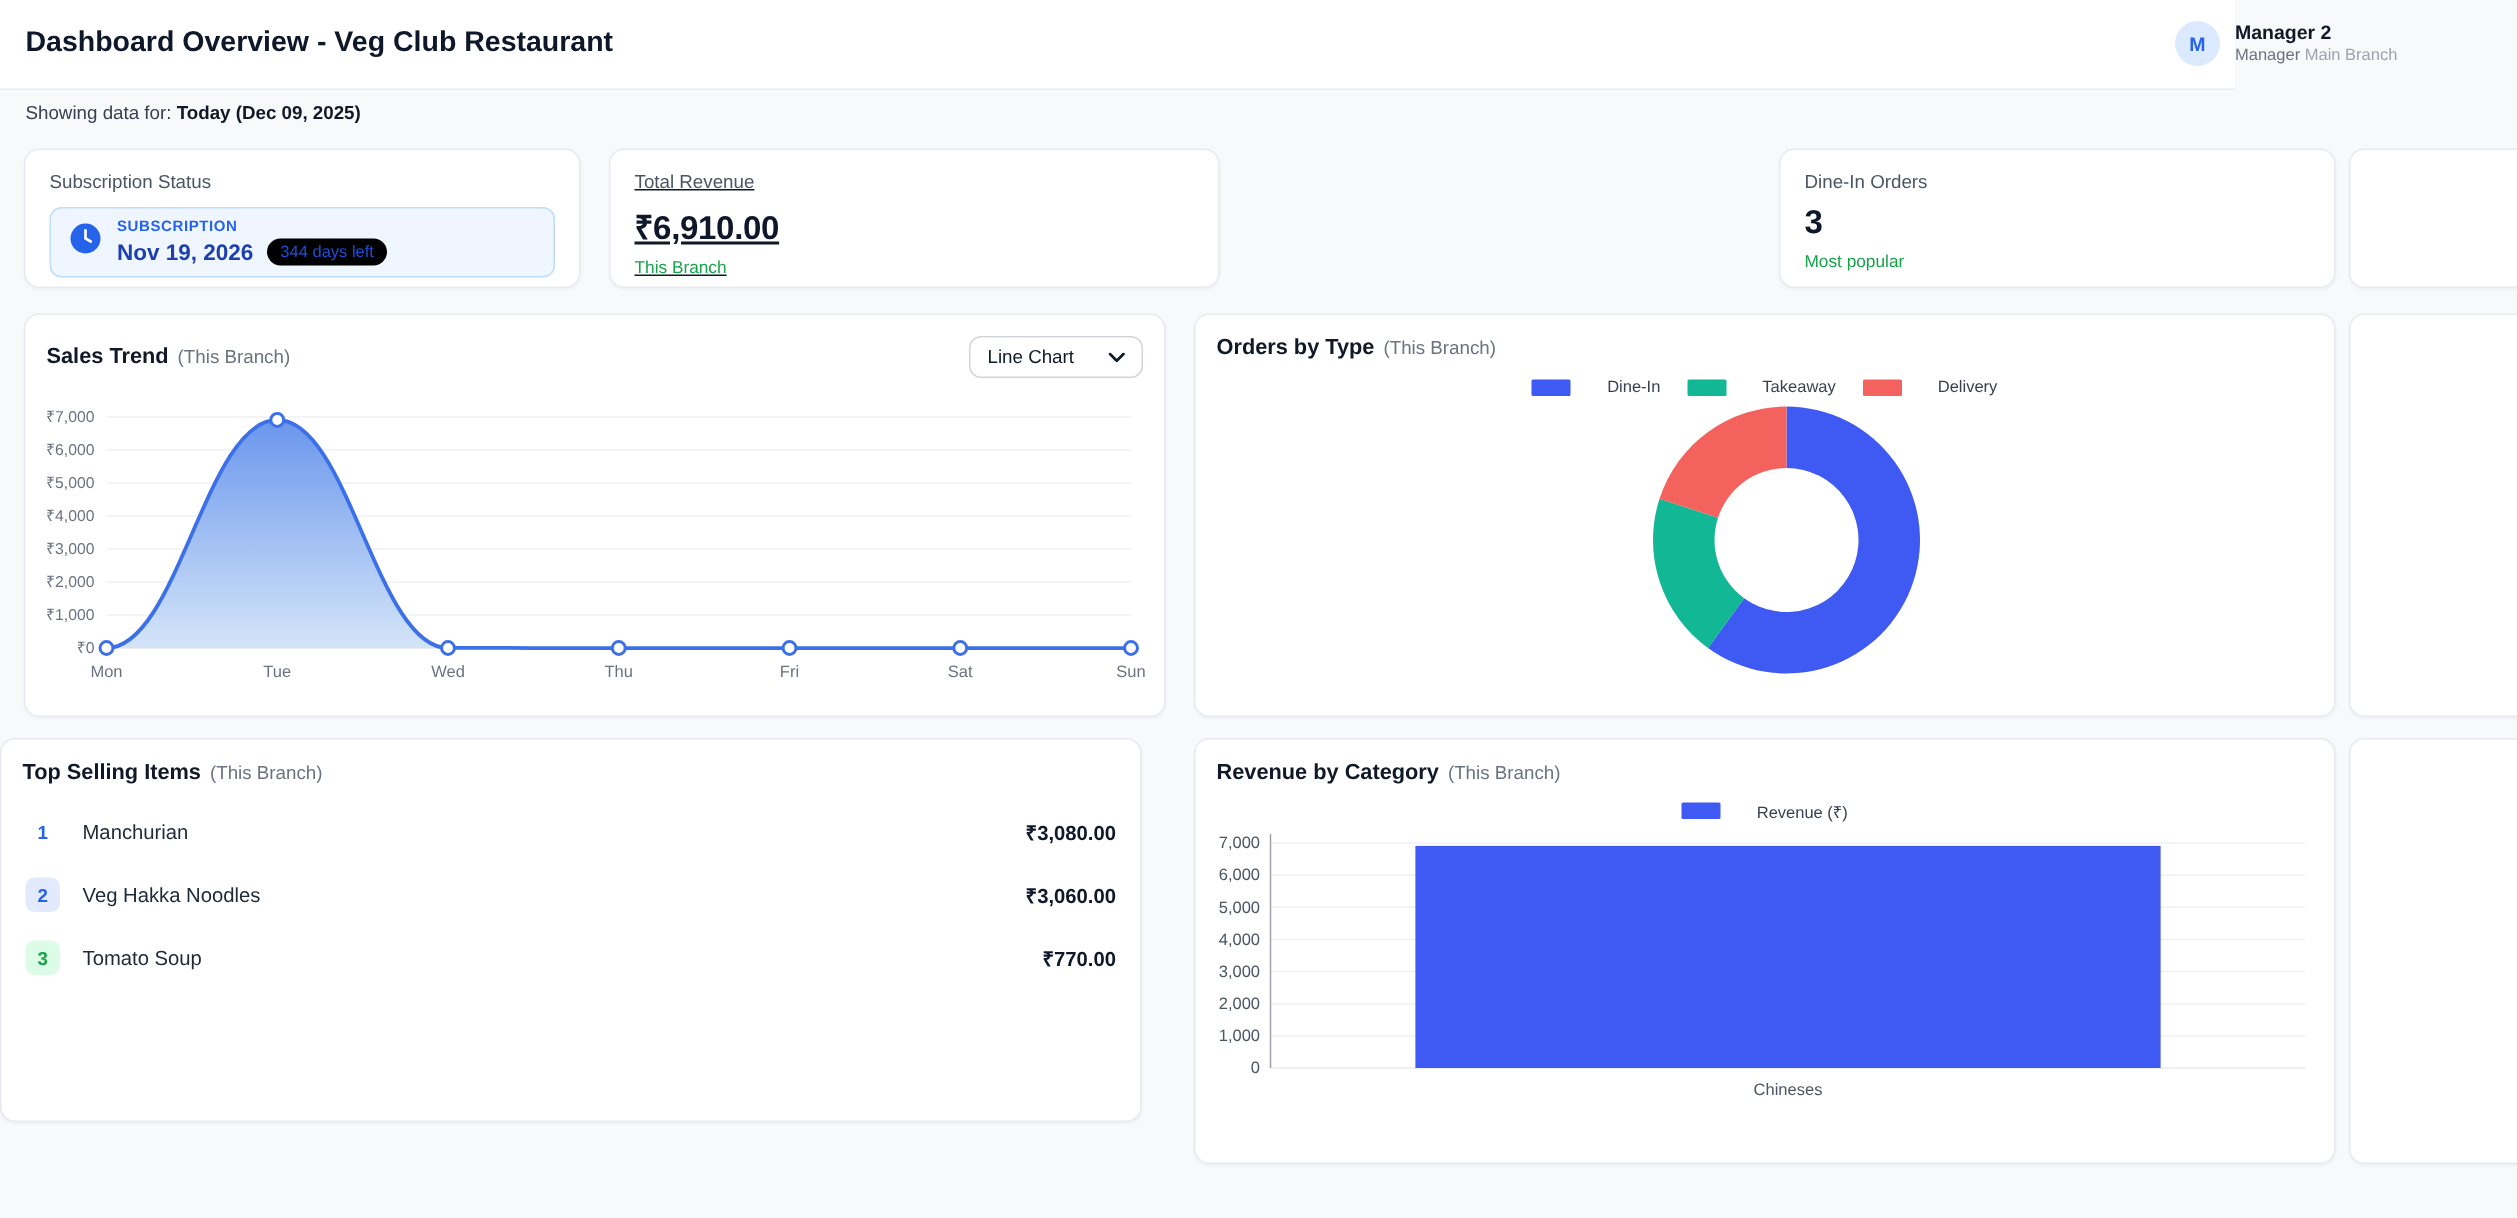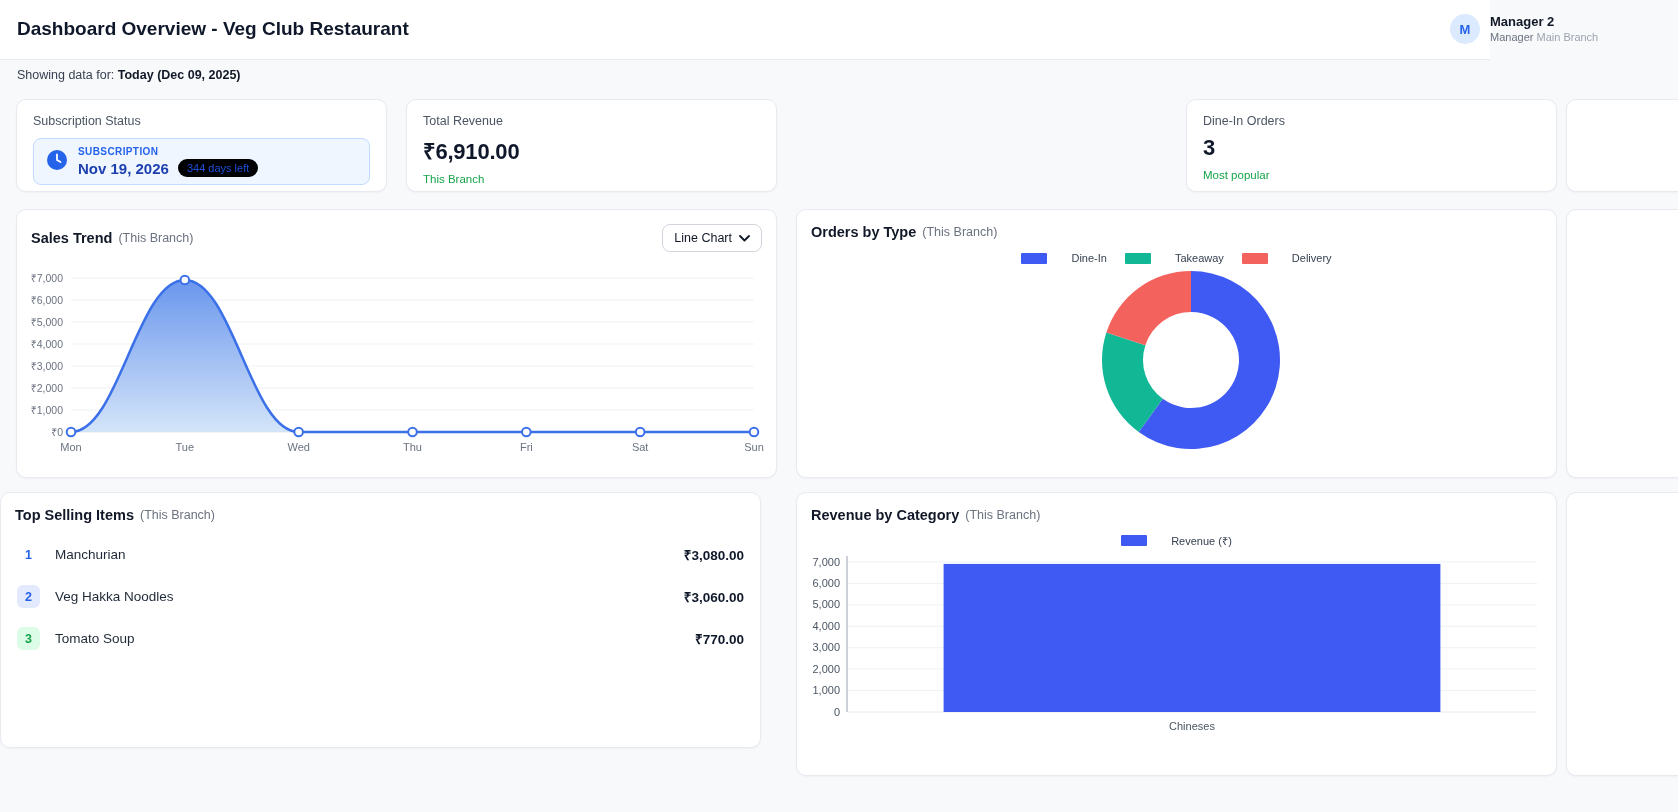--- a/index.html
+++ b/index.html
@@ -33,21 +33,21 @@
   .sub-box { margin-top:10px; display:flex; align-items:center; gap:10px; background:#eff6ff; border:1px solid #bfdbfe; border-radius:8px; padding:7px 12px; }
   .sub-title { font-size:10px; font-weight:700; letter-spacing:.4px; color:#2563eb; }
   .sub-row { display:flex; align-items:center; margin-top:2px; }
   .sub-date { font-size:15px; font-weight:700; color:#1e40af;text-align:center; }
   .sub-pill { margin-left:9px; background:#000000; color:#1d4ed8; font-size:11px; border-radius:999px; padding:3px 9px; }
 
   .panel { padding:14px; }
   .panel-head { display:flex; align-items:center; }
   .panel-title { font-size:14.5px; font-weight:700; color:#111827; }
   .panel-sub { font-size:12.5px; color:#6b7280; margin-left:6px; }
-  .select-btn { margin-left:auto; display:flex; align-items:center; gap:7px; border:1px solid #d1d5db; background:#fff; border-radius:8px; padding:6px 11px; font-size:12.5px; color:#111827; cursor:pointer; }
+  .select-btn { margin-left:auto; display:flex; align-items:center; gap:23px; border:1px solid #d1d5db; background:#fff; border-radius:8px; padding:6px 11px; font-size:12.5px; color:#111827; cursor:pointer; }
   .chev { display:inline-block; }
 
   .chart-wrap { margin-top:12px; }
 
   .legend-row { display:flex; justify-content:center; align-items:center; gap:18px; margin-top:12px; }
   .legend-item { display:flex; align-items:center; gap:24px; cursor:pointer; }
   .legend-swatch { width:26px; height:11px; border-radius:1px; background:#3f5af2; }
   .legend-label { font-size:11px; color:#374151; }
 
   
@@ -95,21 +95,21 @@
       <div>
         <div class="sub-title">SUBSCRIPTION</div>
         <div class="sub-row">
           <span class="sub-date">Nov 19, 2026</span>
           <span class="sub-pill">344 days left</span>
         </div>
       </div>
     </div>
   </div>
 
-  <div class="card stat-card" style="left:406px; top:99px; width:371px; height:93px;">
+  <div class="card stat-card" style="left:406px; top:99px; width:407px; height:93px;text-decoration:underline;">
     <div class="stat-label">Total Revenue</div>
     <div class="stat-value">₹6,910.00</div>
     <div class="stat-note">This Branch</div>
   </div>
 
 
   <div class="card stat-card" style="left:1186px; top:99px; width:371px; height:93px;">
     <div class="stat-label">Dine-In Orders</div>
     <div class="stat-value">3</div>
     <div class="stat-note">Most popular</div>

